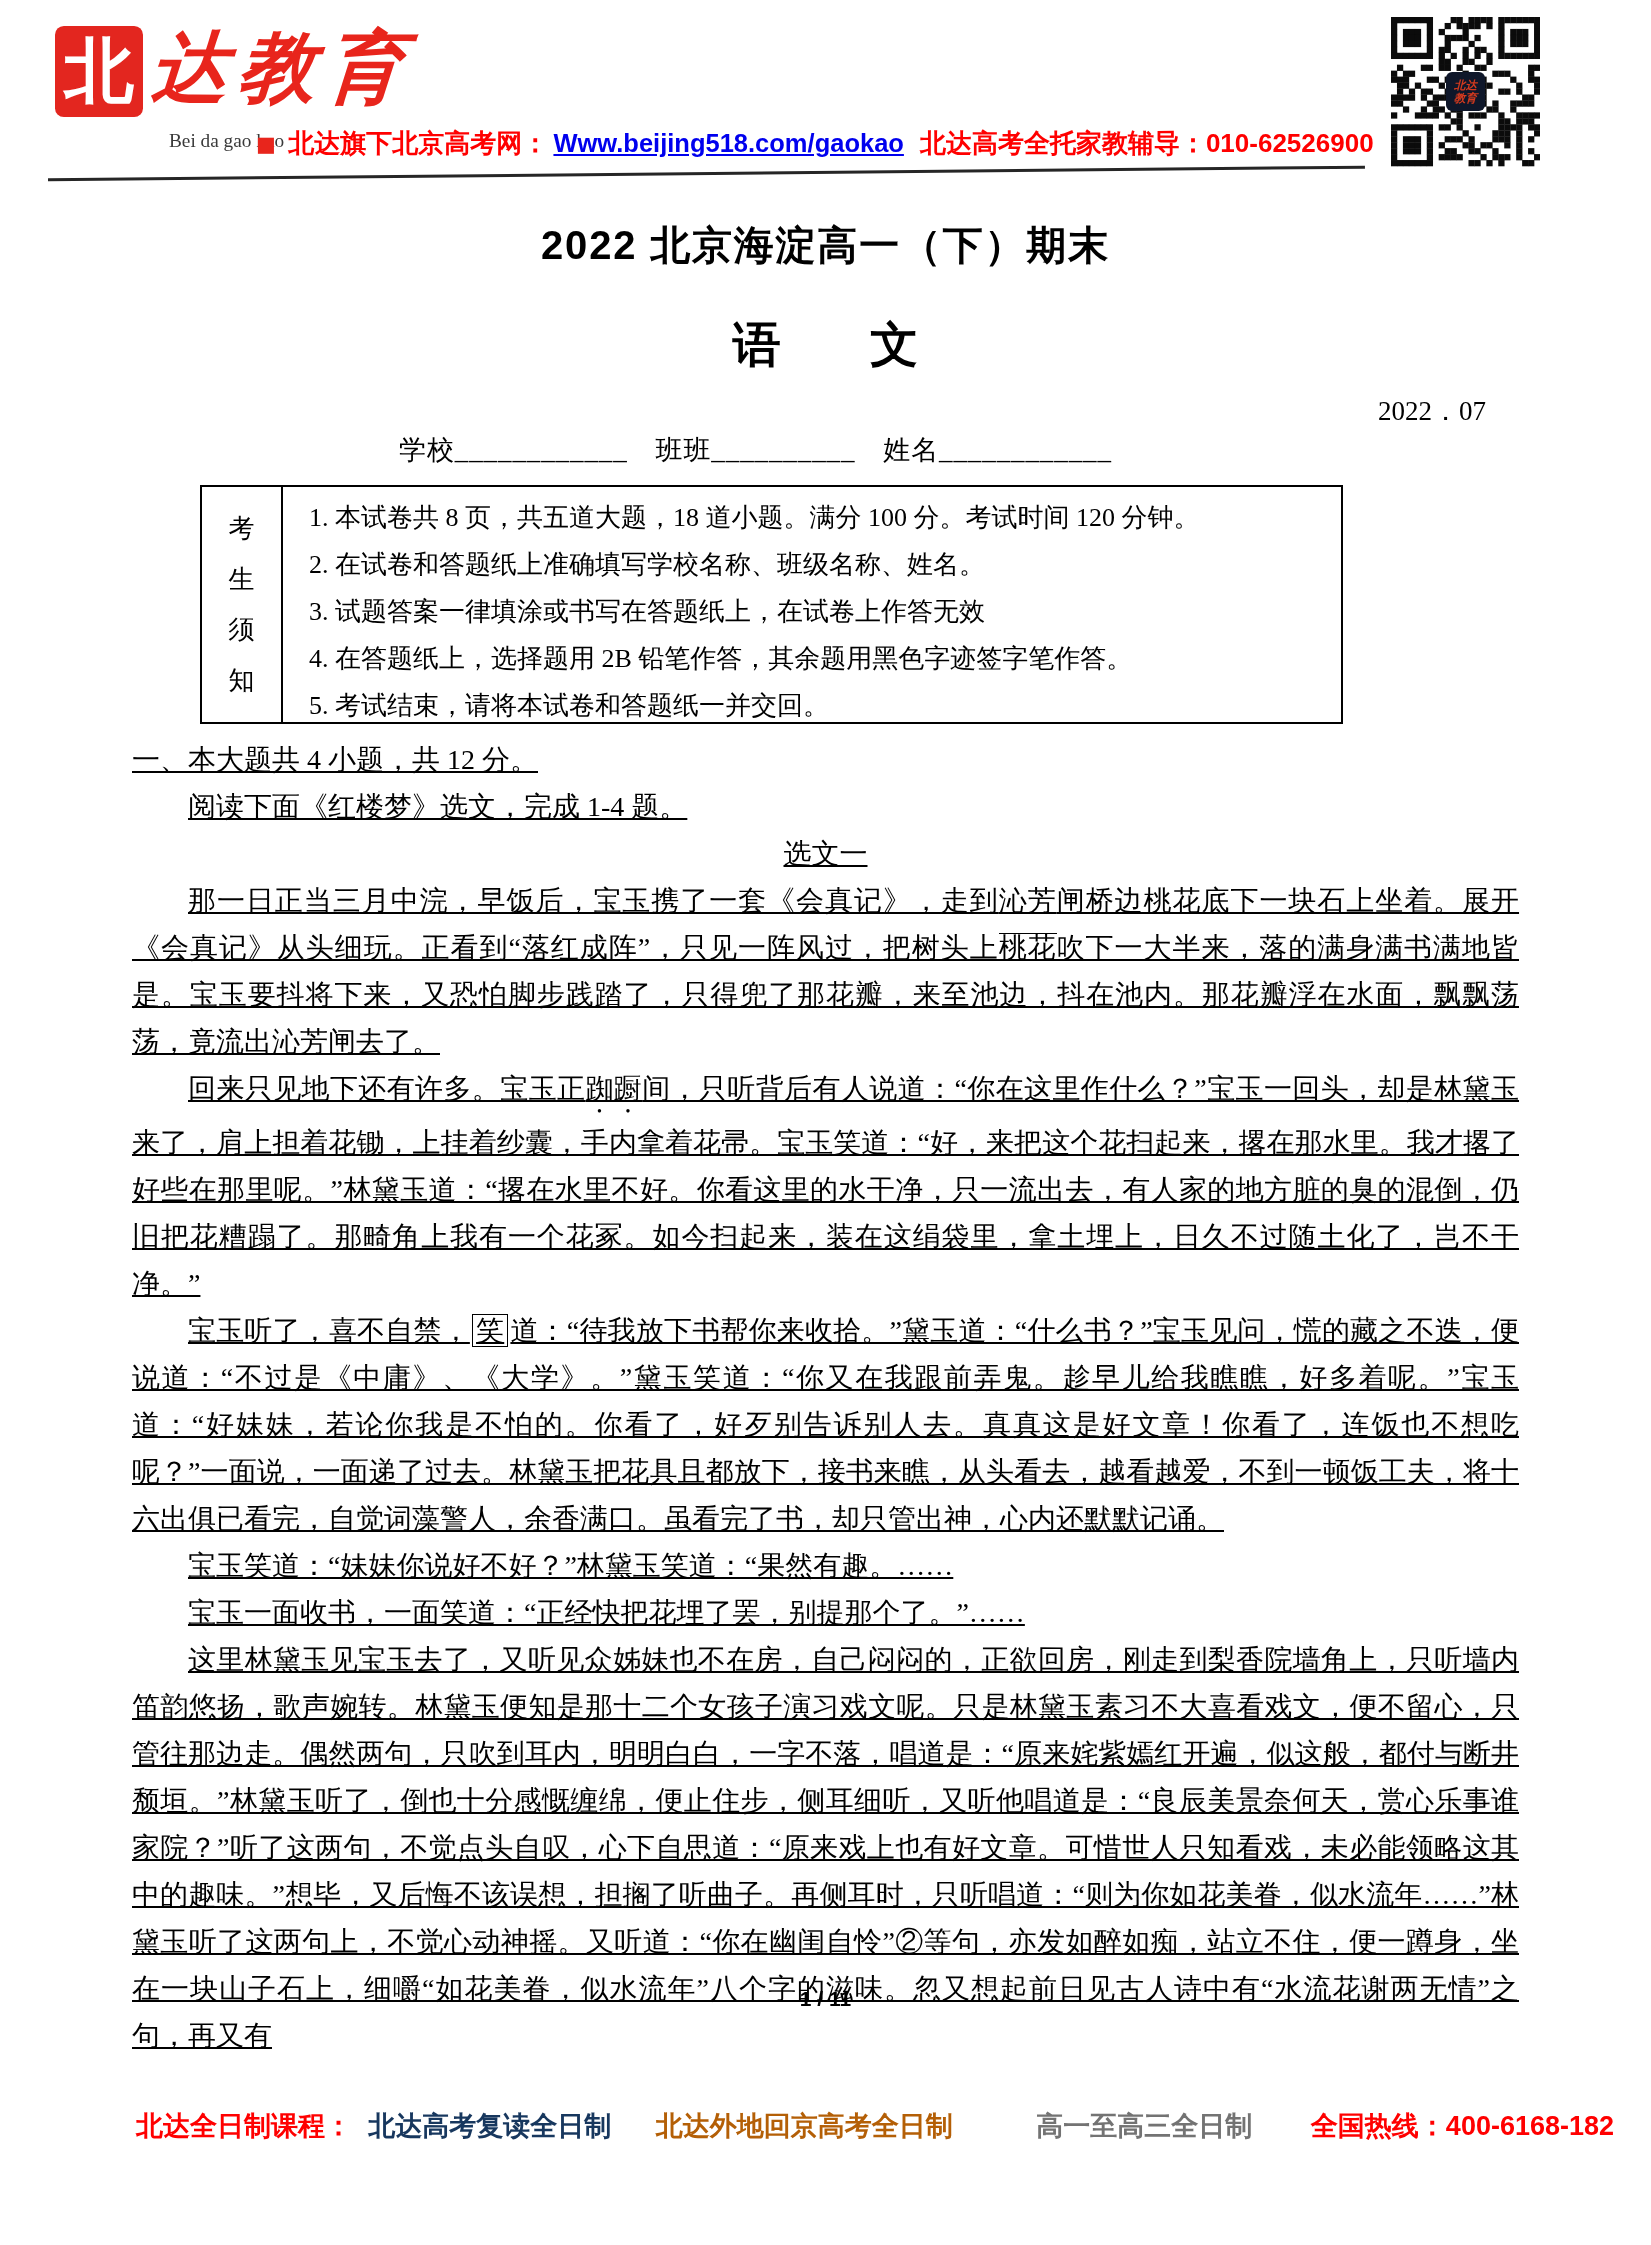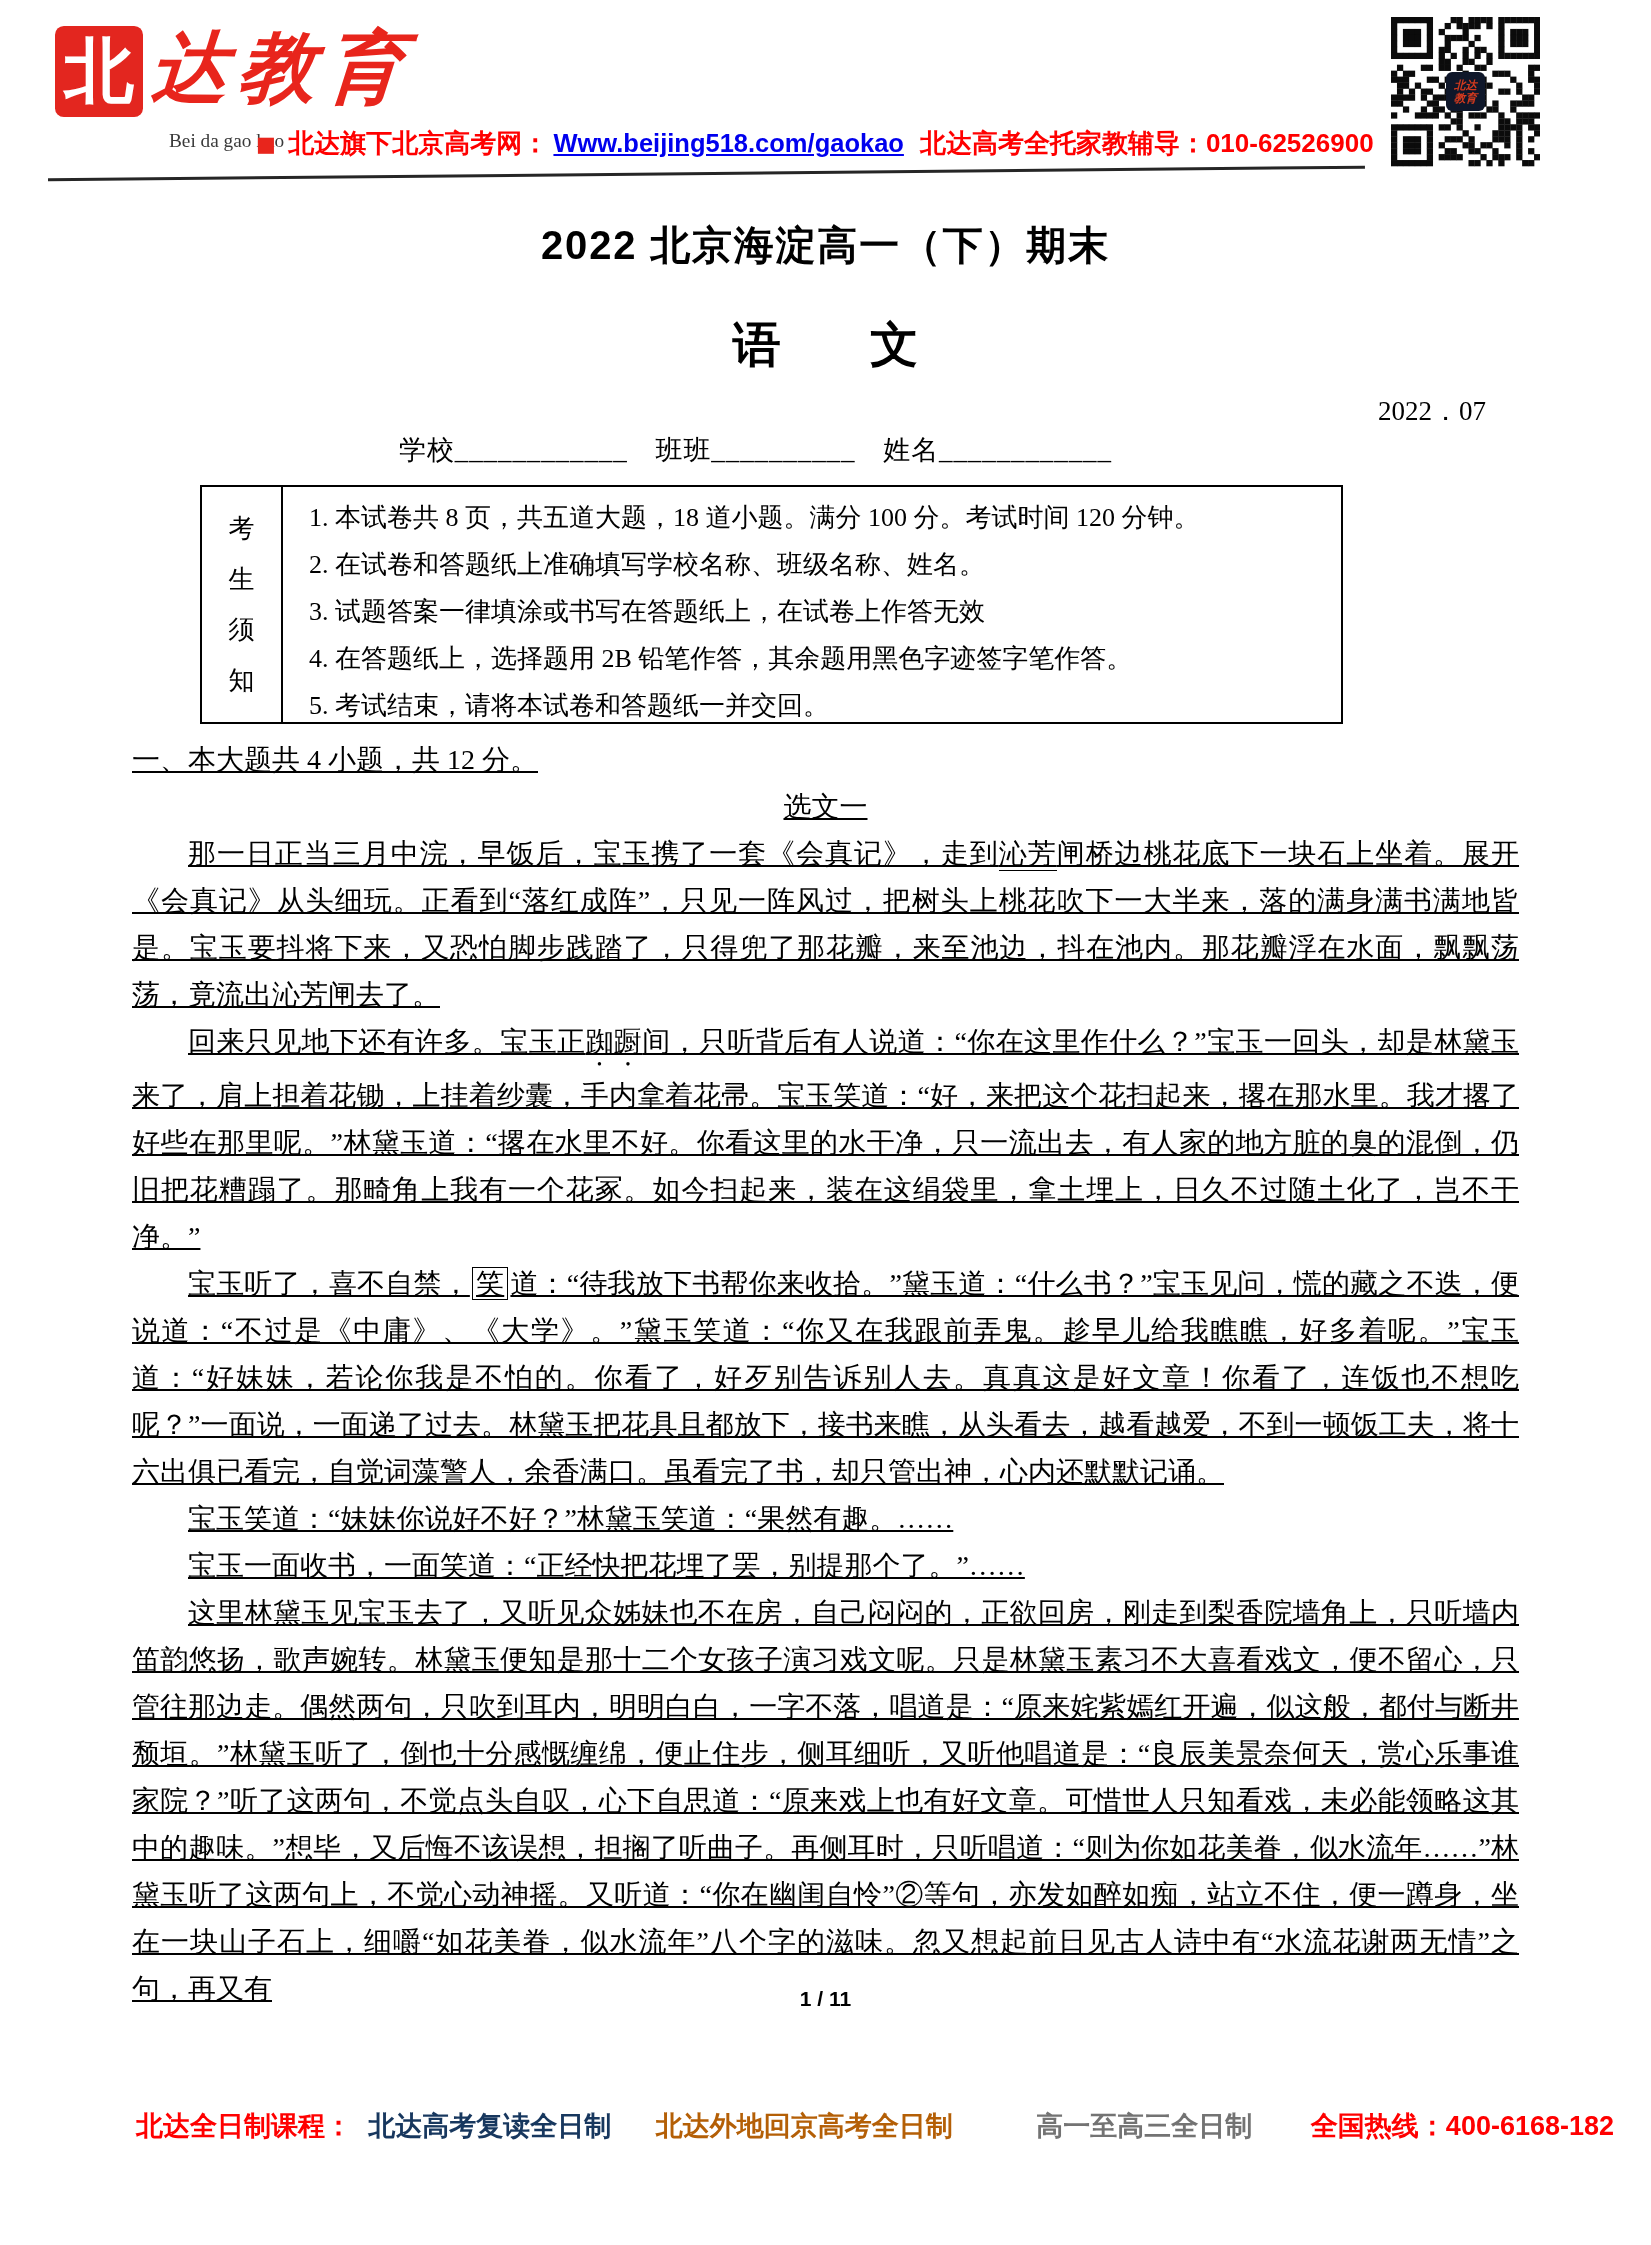--- a/index.html
+++ b/index.html
@@ -46,21 +46,21 @@
          font-size:26px;}
   .notice-body{flex:1;padding:7px 8.8px 0 26px;}
   .notice-item{font-size:26px;line-height:47px;margin:0;white-space:nowrap;}
 
   
   .content{position:absolute;left:132px;top:736px;width:1387px;font-size:28px;line-height:47px;text-decoration:underline;}
   .sec-heading{margin:0;}
   .sec-instruction{margin:0;text-indent:2em;}
   .passage-title{margin:0;text-align:center;}
   .para{margin:0;text-indent:2em;text-align:justify;}
-  .u-name{border-bottom:1.8px solid #000;padding-bottom:1px;}
+  .u-name{border-bottom:1.8px solid #000;padding-bottom:17px;}
   .emph{ -webkit-text-emphasis:filled dot;-webkit-text-emphasis-position:under right;
          text-emphasis:filled dot;text-emphasis-position:under right;}
   .boxed{border:1.8px solid #000;padding:0 2.6px;margin:0 2.6px;}
 
   .page-num{position:absolute;left:0;top:1987px;width:100%;text-align:center;font-size:21px;
          font-weight:bold;font-family:"Liberation Sans","DejaVu Sans",sans-serif;}
 
   
   .footer{position:absolute;left:136px;top:2108px;width:1475px;white-space:nowrap;
          font-family:"Liberation Sans","DejaVu Sans",sans-serif;font-size:27px;font-weight:bold;}
@@ -421,20 +421,21 @@
       <p class="notice-item">1. 本试卷共 8 页，共五道大题，18 道小题。满分 100 分。考试时间 120 分钟。</p>
       <p class="notice-item">2. 在试卷和答题纸上准确填写学校名称、班级名称、姓名。</p>
       <p class="notice-item">3. 试题答案一律填涂或书写在答题纸上，在试卷上作答无效</p>
       <p class="notice-item">4. 在答题纸上，选择题用 2B 铅笔作答，其余题用黑色字迹签字笔作答。</p>
       <p class="notice-item">5. 考试结束，请将本试卷和答题纸一并交回。</p>
     </div>
   </div>
 
   <div class="content">
     <p class="sec-heading">一、本大题共 4 小题，共 12 分。</p>
+    <p class="sec-instruction">阅读下面《红楼梦》选文，完成 1-4 题。</p>
     <p class="passage-title">选文一</p>
 
     <p class="para"><span>那一日正当三月中浣，早饭后，宝玉携了一套《会真记》，走到</span><span class="u-name">沁芳</span><span>闸桥边桃花底下一块石上坐着。展开《会真记》从头细玩。正看到“落红成阵”，只见一阵风过，把树头上桃花吹下一大半来，落的满身满书满地皆是。宝玉要抖将下来，又恐怕脚步践踏了，只得兜了那花瓣，来至池边，抖在池内。那花瓣浮在水面，飘飘荡荡，竟流出沁芳闸去了。</span></p>
 
     <p class="para"><span>回来只见地下还有许多。宝玉正</span><span class="emph">踟蹰</span><span>间，只听背后有人说道：“你在这里作什么？”宝玉一回头，却是林黛玉来了，肩上担着花锄，上挂着纱囊，手内拿着花帚。宝玉笑道：“好，来把这个花扫起来，撂在那水里。我才撂了好些在那里呢。”林黛玉道：“撂在水里不好。你看这里的水干净，只一流出去，有人家的地方脏的臭的混倒，仍旧把花糟蹋了。那畸角上我有一个花冢。如今扫起来，装在这绢袋里，拿土埋上，日久不过随土化了，岂不干净。”</span></p>
 
     <p class="para"><span>宝玉听了，喜不自禁，</span><span class="boxed">笑</span><span>道：“待我放下书帮你来收拾。”黛玉道：“什么书？”宝玉见问，慌的藏之不迭，便说道：“不过是《中庸》、《大学》。”黛玉笑道：“你又在我跟前弄鬼。趁早儿给我瞧瞧，好多着呢。”宝玉道：“好妹妹，若论你我是不怕的。你看了，好歹别告诉别人去。真真这是好文章！你看了，连饭也不想吃呢？”一面说，一面递了过去。林黛玉把花具且都放下，接书来瞧，从头看去，越看越爱，不到一顿饭工夫，将十六出俱已看完，自觉词藻警人，余香满口。虽看完了书，却只管出神，心内还默默记诵。</span></p>
 
     <p class="para">宝玉笑道：“妹妹你说好不好？”林黛玉笑道：“果然有趣。……</p>
     <p class="para">宝玉一面收书，一面笑道：“正经快把花埋了罢，别提那个了。”……</p>

